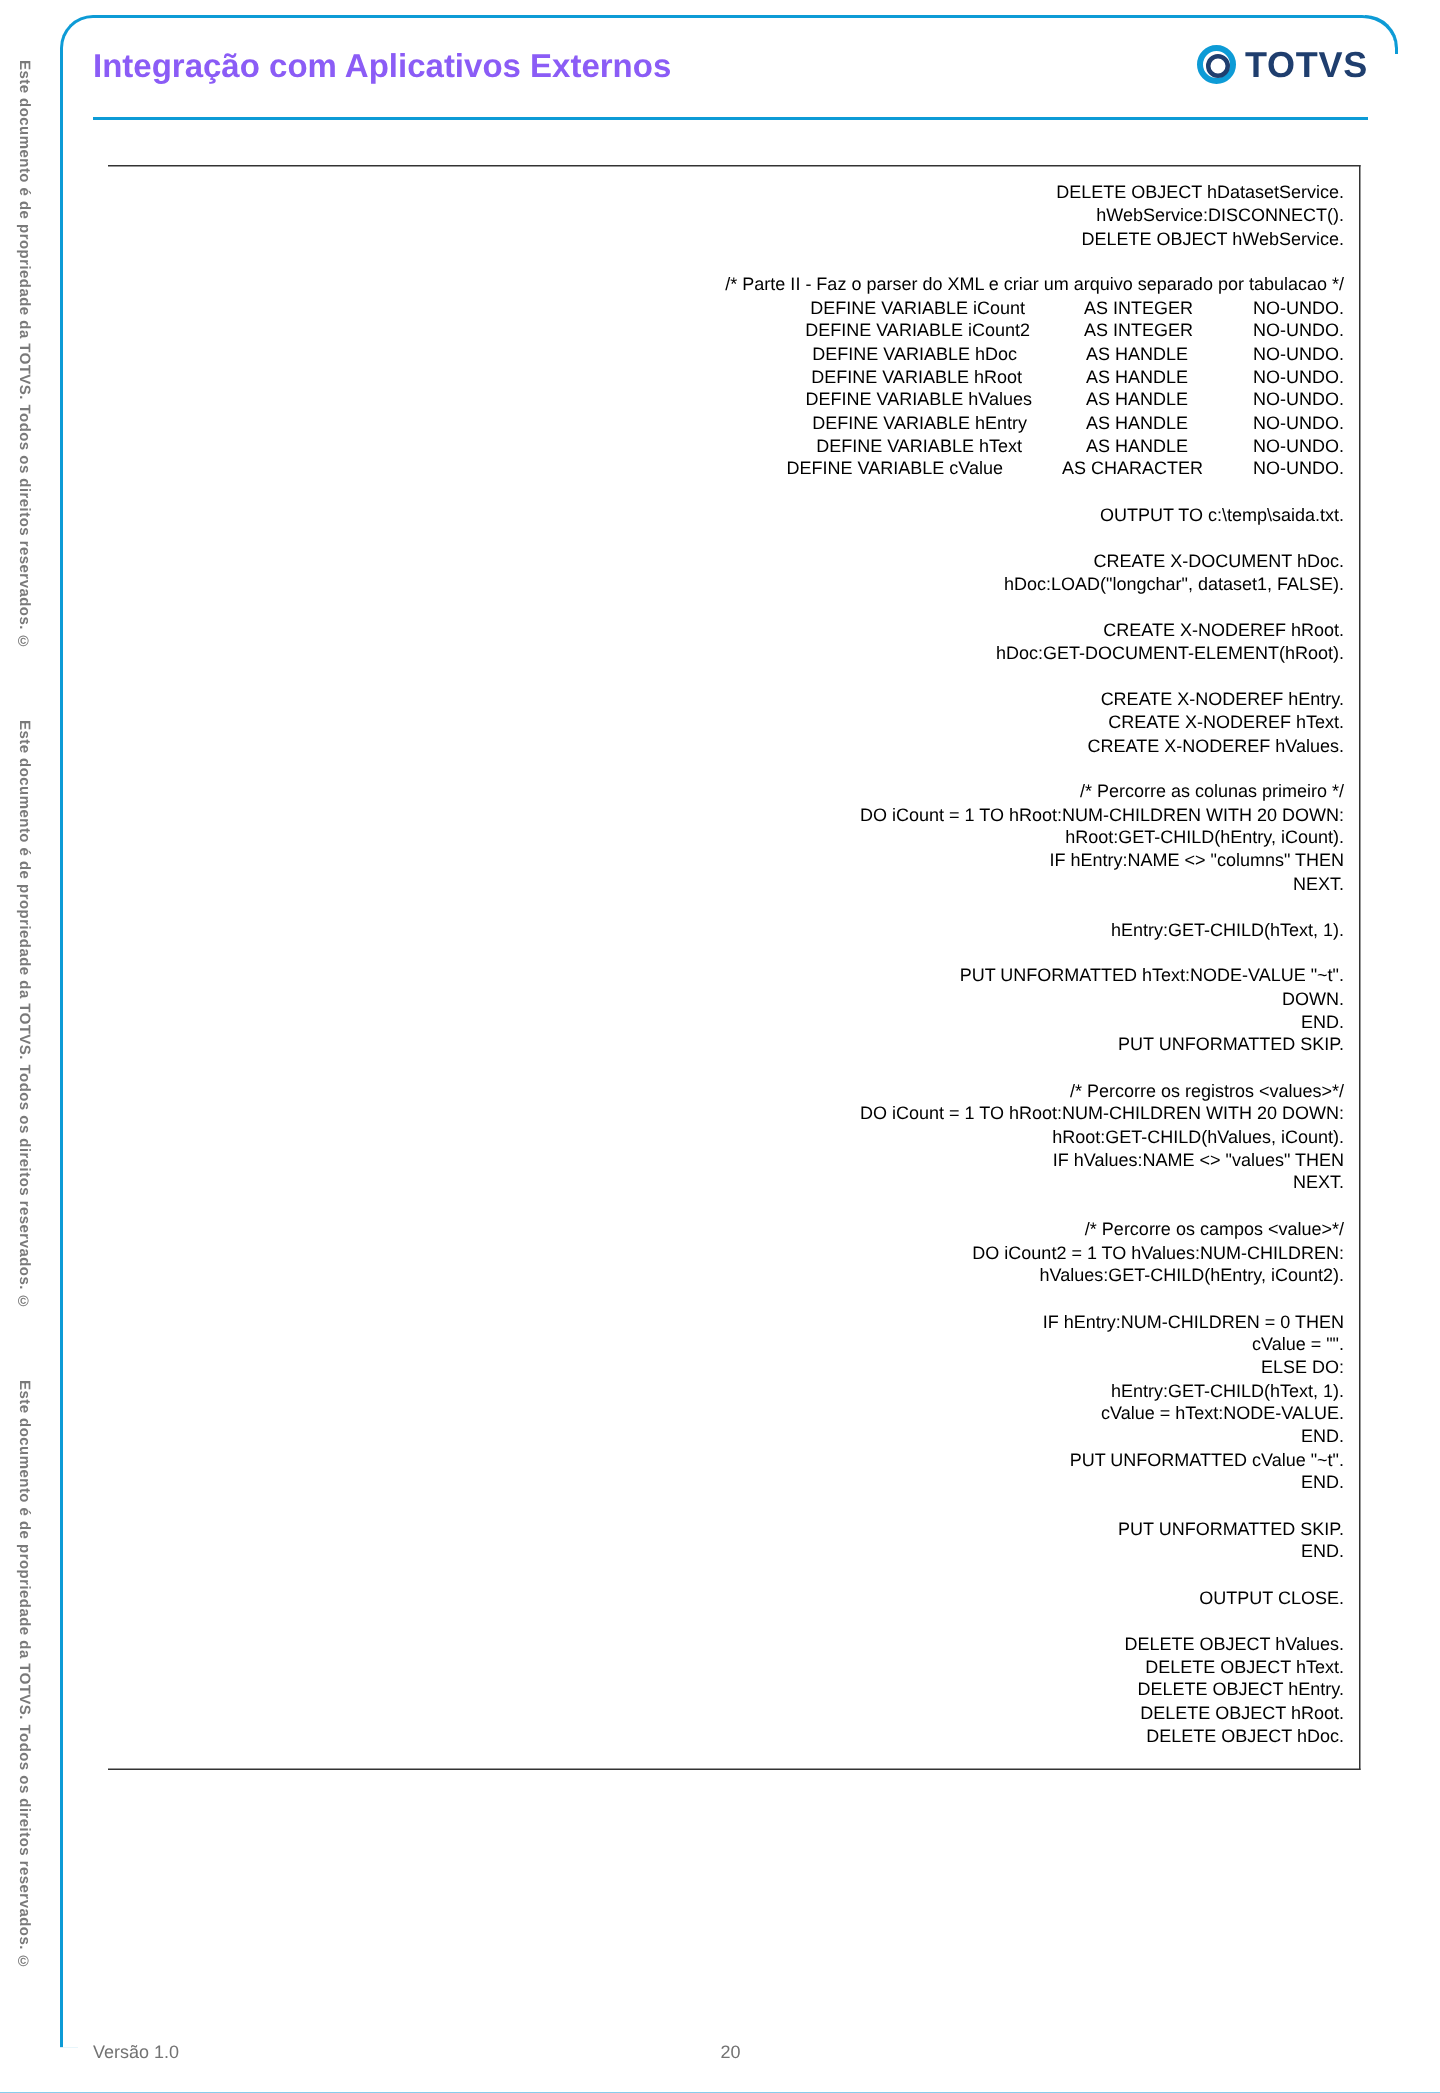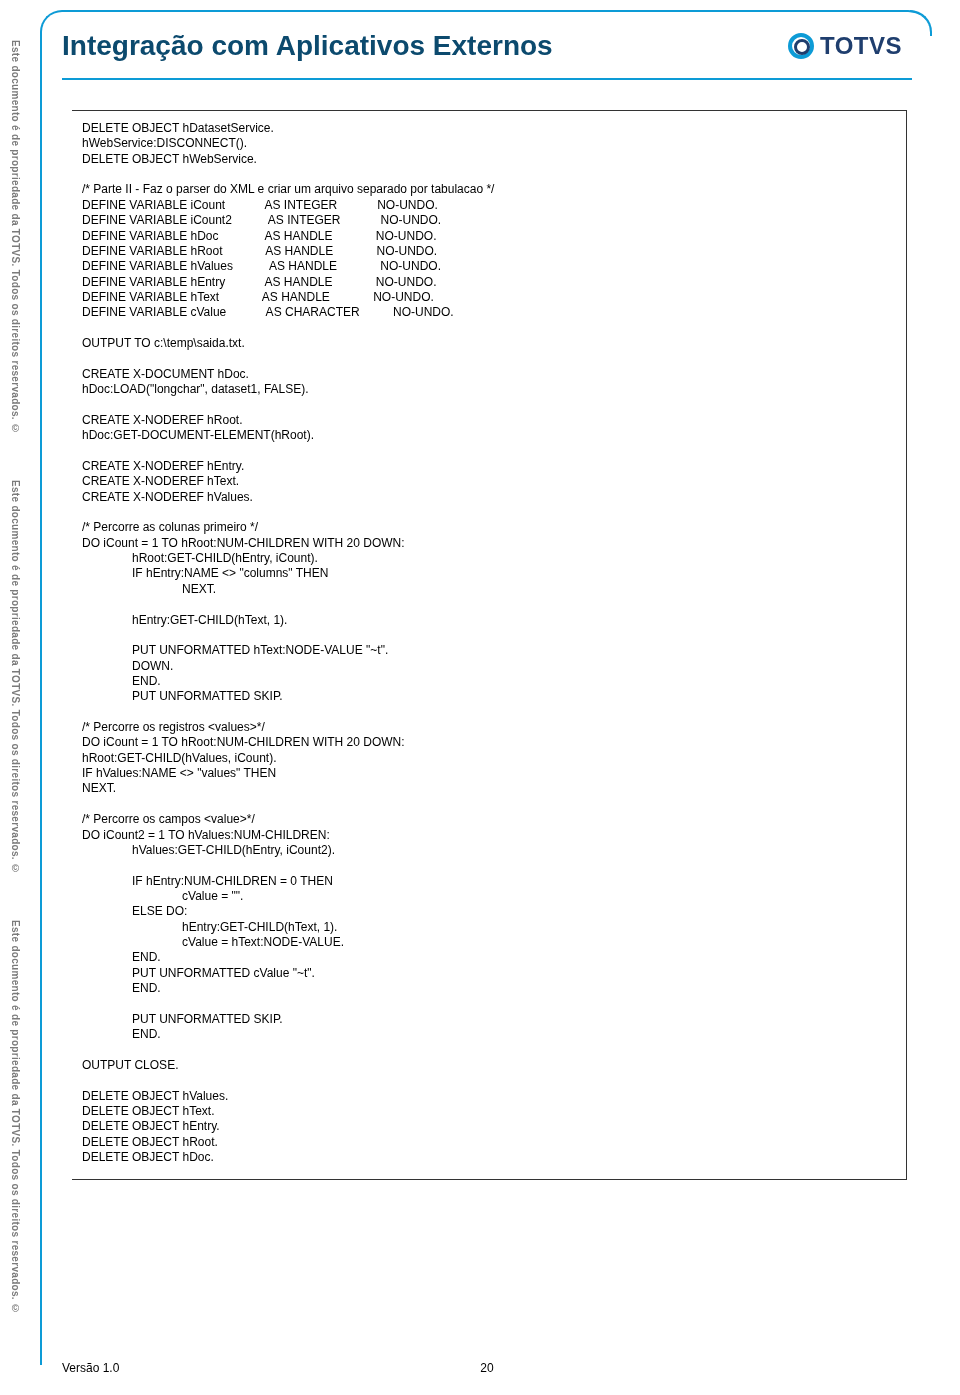--- a/index.html
+++ b/index.html
@@ -50,29 +50,27 @@
   .header {
     position: absolute;
     left: 62px;
     top: 30px;
     width: 850px;
     display: flex;
     justify-content: space-between;
     align-items: center;
   }
   .doc-title {
-    color: #0c4a6e;
-    font-size: 28px;
+    color: #8b5cf6;
+    font-size: 22px;
     font-weight: bold;
   }
   .brand {
     display: flex;
-    align-items: center;
     gap: 6px;
-    margin-right: 10px;
   }
   .brand-ring {
     width: 26px; height: 26px;
     border: 4px solid #0d9bd6;
     border-radius: 50%;
     position: relative;
     background:#fff;
   }
   .brand-ring::after{
     content:"";
@@ -103,28 +101,29 @@
     width: 835px;
     border-top: 1px solid #333;
     border-right: 1px solid #333;
     border-bottom: 1px solid #333;
     padding: 10px 10px 14px 10px;
     font-family: Arial, Helvetica, sans-serif;
     font-size: 12px;
     color: #000;
     line-height: 1.28;
     white-space: pre;
+    text-align: right;
   }
   .footer {
     position: absolute;
     left: 62px;
     bottom: 20px;
     width: 850px;
     font-size: 12px;
-    color: #000000;
+    color: #737373;
   }
   .footer .pageno {
     position: absolute;
     left: 50%;
     transform: translateX(-50%);
   }
 </style>
 </head>
 <body>
 

